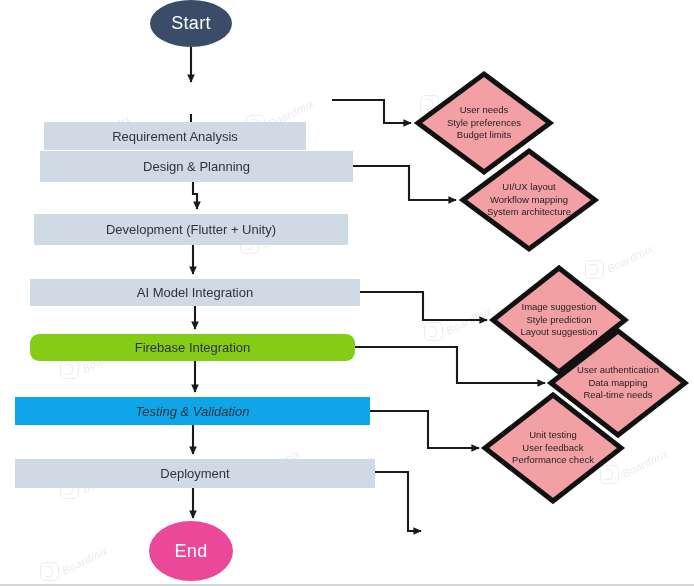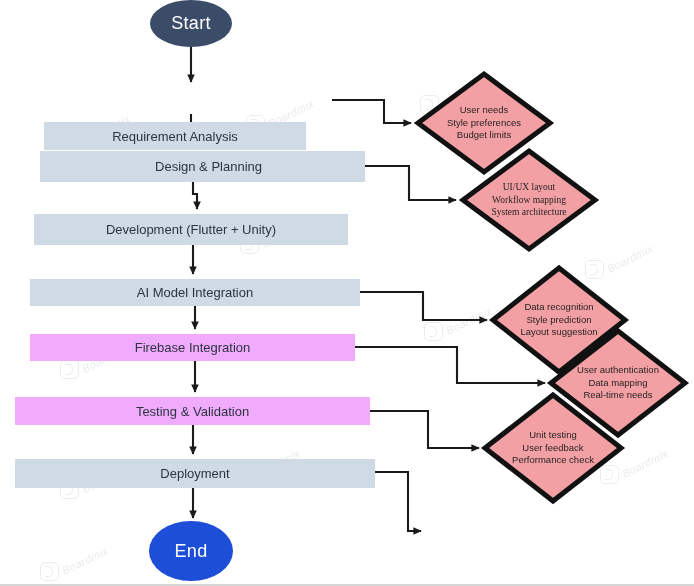--- a/index.html
+++ b/index.html
@@ -165,80 +165,80 @@
       <path d="M355,347 L457,347 L457,383 L545,383"></path>
       <path d="M370,411 L428,411 L428,448 L479,448"></path>
       <path d="M375,472 L408,472 L408,531 L421,531"></path>
     </g>
   </svg>
 
   <div class="terminator" style="left:150px; top:0px; width:82px; height:47px; background:#3b4c68;">
     <span>Start</span>
   </div>
 
-  <div class="terminator" style="left:149px; top:521px; width:84px; height:60px; background:#1d4ed8;">
+  <div class="terminator" style="left:149px; top:521px; width:84px; height:60px; background:#ec4899;">
     <span>End</span>
   </div>
 
   <div class="process" style="left:44px; top:86px; width:262px; height:28px; background:#cfdae5;margin-top:36px;">
     <span>Requirement Analysis</span>
   </div>
 
-  <div class="process" style="left:40px; top:151px; width:313px; height:31px; background:#cfdae5;padding-left:12px;">
+  <div class="process" style="left:40px; top:151px; width:313px; height:31px; background:#cfdae5;">
     <span>Design &amp; Planning</span>
   </div>
 
   <div class="process" style="left:34px; top:214px; width:314px; height:31px; background:#cfdae5;">
     <span>Development (Flutter + Unity)</span>
   </div>
 
   <div class="process" style="left:30px; top:279px; width:330px; height:27px; background:#cfdae5;">
     <span>AI Model Integration</span>
   </div>
 
-  <div class="process" style="left:30px; top:334px; width:325px; height:27px; background:#f0abfc;">
+  <div class="process" style="left:30px; top:334px; width:325px; height:27px; background:#84cc16;border-radius:9px;">
     <span>Firebase Integration</span>
   </div>
 
-  <div class="process" style="left:15px; top:397px; width:355px; height:28px; background:#f0abfc;">
+  <div class="process" style="left:15px; top:397px; width:355px; height:28px; background:#0ea5e9;font-style:italic;">
     <span>Testing &amp; Validation</span>
   </div>
 
   <div class="process" style="left:15px; top:459px; width:360px; height:29px; background:#cfdae5;justify-content:center;">
     <span>Deployment</span>
   </div>
 
   <div class="diamond" style="left:415px; top:71px; width:138px; height:104px;">
     <svg width="138" height="104" viewBox="0 0 138 104">
       <polygon points="69,3 135,52 69,101 3,52" fill="#f2a0a4" stroke="#111111" stroke-width="5" stroke-linejoin="miter"></polygon>
     </svg>
     <div class="dtext">
       <span>User needs</span>
       <span>Style preferences</span>
       <span>Budget limits</span>
     </div>
   </div>
 
-  <div class="diamond" style="left:460px; top:148px; width:138px; height:104px;font-family:Liberation Serif, serif;">
+  <div class="diamond" style="left:460px; top:148px; width:138px; height:104px;">
     <svg width="138" height="104" viewBox="0 0 138 104">
       <polygon points="69,3 135,52 69,101 3,52" fill="#f2a0a4" stroke="#111111" stroke-width="5" stroke-linejoin="miter"></polygon>
     </svg>
     <div class="dtext">
       <span>UI/UX layout</span>
       <span>Workflow mapping</span>
       <span>System architecture</span>
     </div>
   </div>
 
   <div class="diamond" style="left:490px; top:265px; width:138px; height:110px;">
     <svg width="138" height="110" viewBox="0 0 138 110">
       <polygon points="69,3 135,55 69,107 3,55" fill="#f2a0a4" stroke="#111111" stroke-width="5" stroke-linejoin="miter"></polygon>
     </svg>
     <div class="dtext">
-      <span>Data recognition</span>
+      <span>Image suggestion</span>
       <span>Style prediction</span>
       <span>Layout suggestion</span>
     </div>
   </div>
 
   <div class="diamond" style="left:548px; top:328px; width:140px; height:110px;">
     <svg width="140" height="110" viewBox="0 0 140 110">
       <polygon points="70,3 137,55 70,107 3,55" fill="#f2a0a4" stroke="#111111" stroke-width="5" stroke-linejoin="miter"></polygon>
     </svg>
     <div class="dtext">

